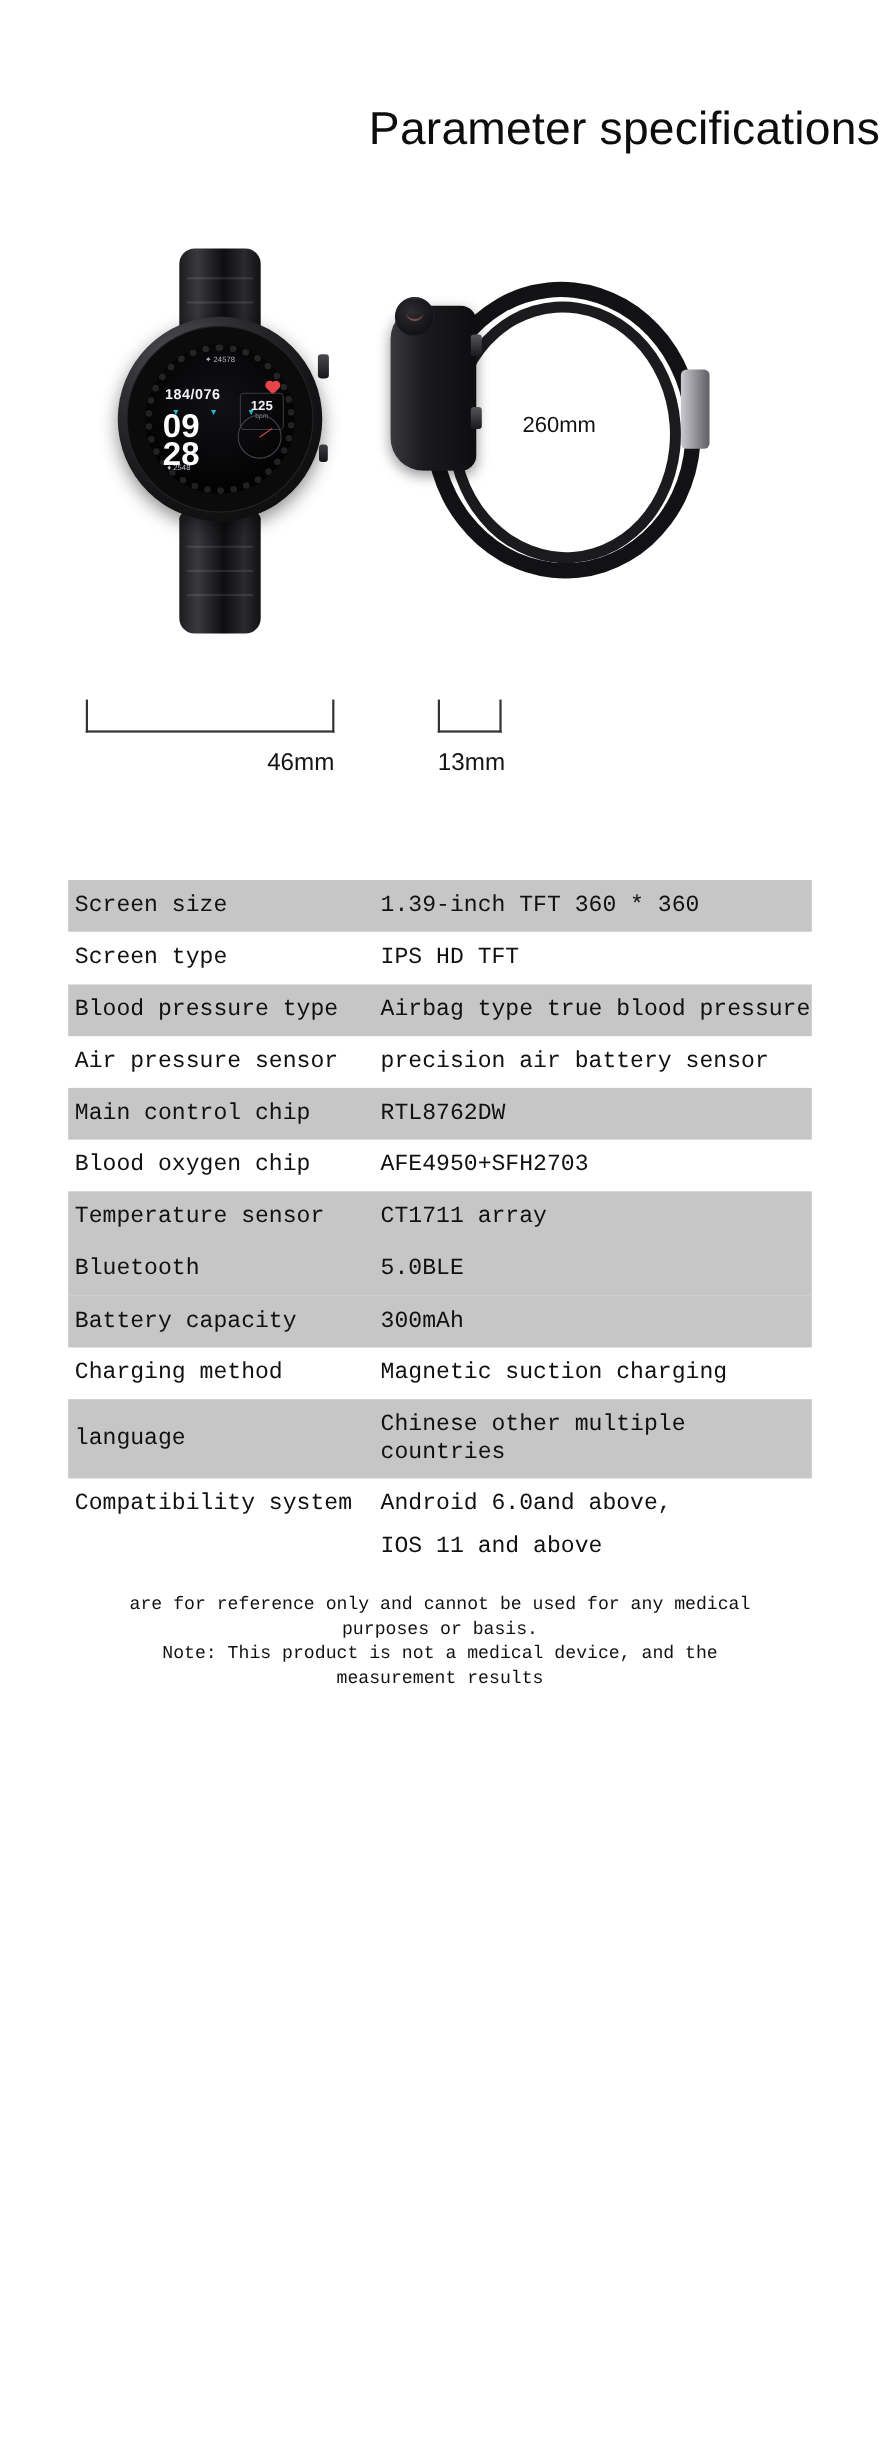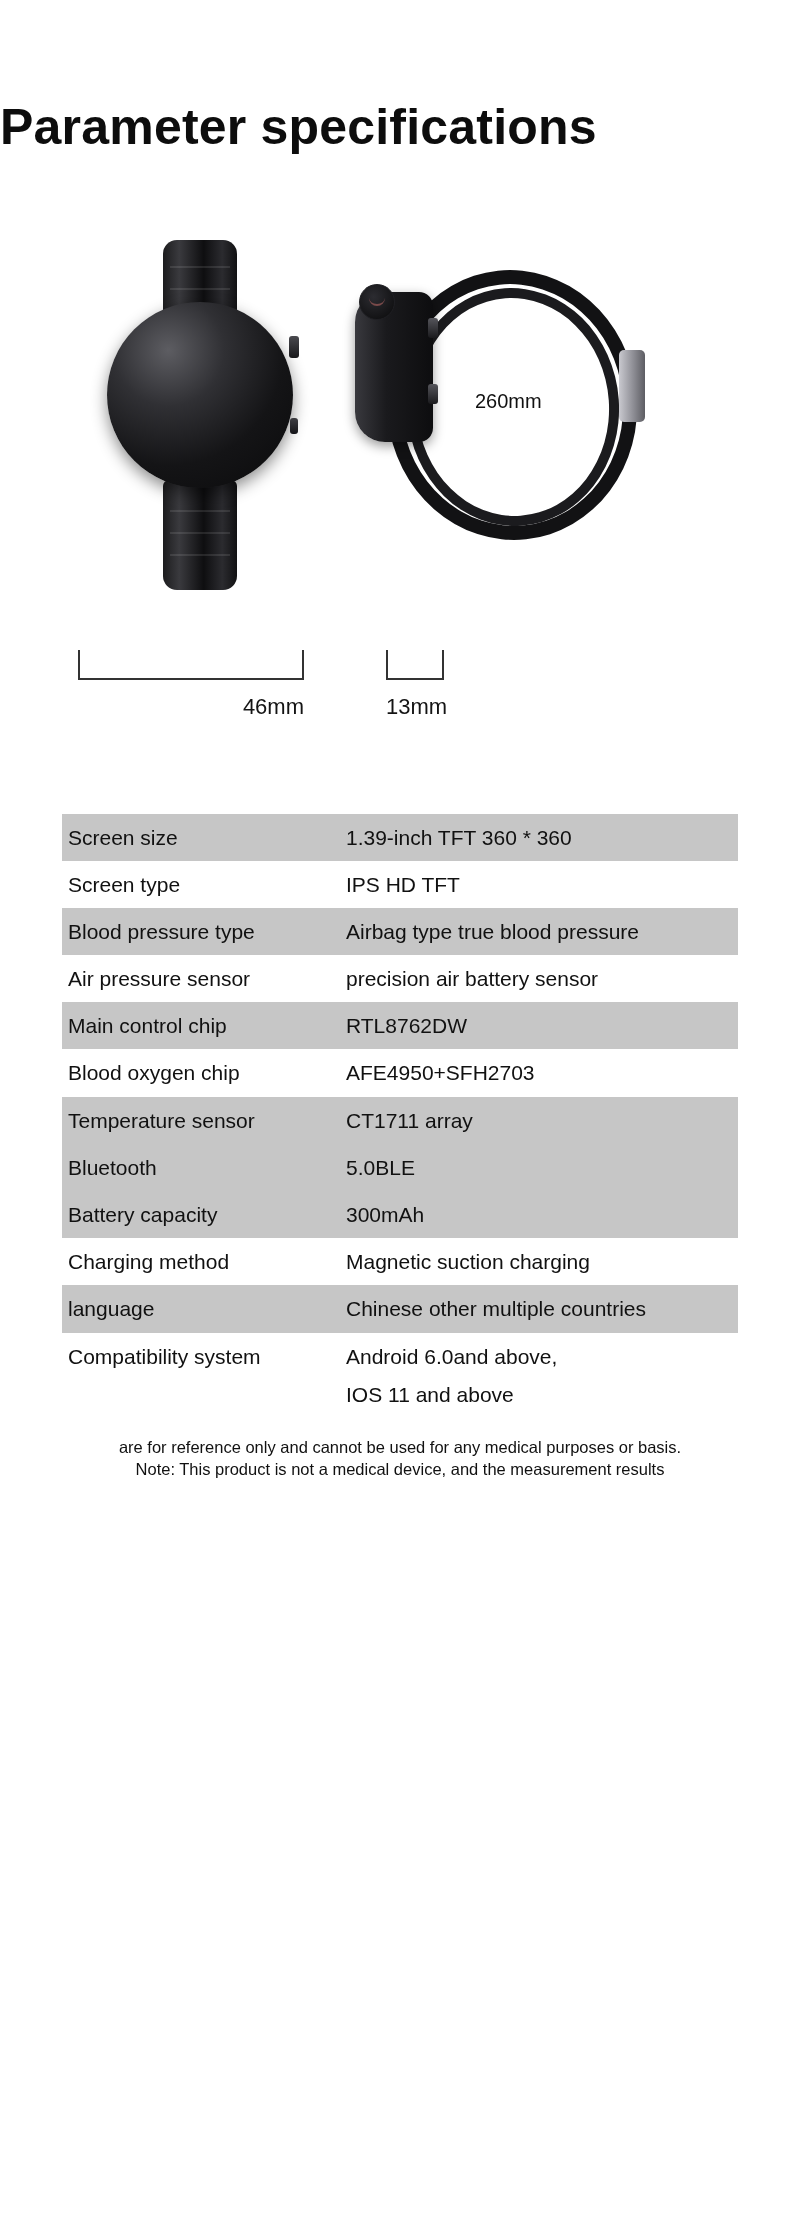--- a/index.html
+++ b/index.html
@@ -14,23 +14,23 @@
     color: #1a1a1a;
     -webkit-font-smoothing: antialiased;
   }
   .page {
     width: 800px;
     margin: 0 auto;
     position: relative;
   }
   
   .title {
-    text-align: left;
-    font-size: 50px;
-    font-weight: bold;
+    text-align: right;
+    font-size: 42px;
+    font-weight: normal;
     letter-spacing: 0.2px;
     color: #0d0d0d;
     padding-top: 68px;
     line-height: 1;
   }
 
   
   .product-area {
     position: relative;
     height: 420px;
@@ -261,26 +261,27 @@
     border-right: 2px solid #333;
     border-bottom: 2px solid #333;
     box-sizing: border-box;
   }
   .dim .dim-label {
     margin-top: 14px;
     font-size: 22px;
     color: #141414;
   }
   #dim-46 { left: 78px; top: 0; width: 226px; }
-  #dim-13 { left: 386px; top: 0; width: 58px; }
+  #dim-13 { left: 398px; top: 0; width: 58px; }
 
   
   .spec-wrap {
     margin-top: 44px;
     padding: 0 62px;
+    font-family: Liberation Mono, monospace;
   }
   table.spec {
     width: 100%;
     border-collapse: collapse;
     font-size: 21px;
   }
   table.spec td {
     padding: 11px 0 11px 6px;
     vertical-align: middle;
     line-height: 1.2;
@@ -323,20 +324,43 @@
       </div>
       <div class="strap-bottom">
         <div class="strap-line" style="top:30px"></div>
         <div class="strap-line" style="top:52px"></div>
         <div class="strap-line" style="top:74px"></div>
       </div>
 
       <div class="case">
         <div class="crown"></div>
         <div class="crown2"></div>
+        <div class="bezel">
+          <div class="screen">
+            <div class="tick-ring"></div>
+            <div class="w-steps">
+              ✦ <span>24578</span>
+            </div>
+            <div class="w-bp">184/076</div>
+            <div class="w-heart"></div>
+            <div class="w-hr-box">
+              <div class="w-hr-val">125</div>
+              <div class="w-hr-unit">bpm</div>
+            </div>
+            <div class="w-arrows">▼ ▼ ▼</div>
+            <div class="w-time">
+              <div>09</div>
+              <div>28</div>
+            </div>
+            <div class="w-dial"></div>
+            <div class="w-cal">
+              ♦ <span>2548</span>
+            </div>
+          </div>
+        </div>
       </div>
     </div>
 
     <div class="watch-side">
       <div class="loop-outer"></div>
       <div class="loop-inner"></div>
       <div class="side-case">
         <div class="side-btn1"></div>
         <div class="side-btn2"></div>
       </div>

